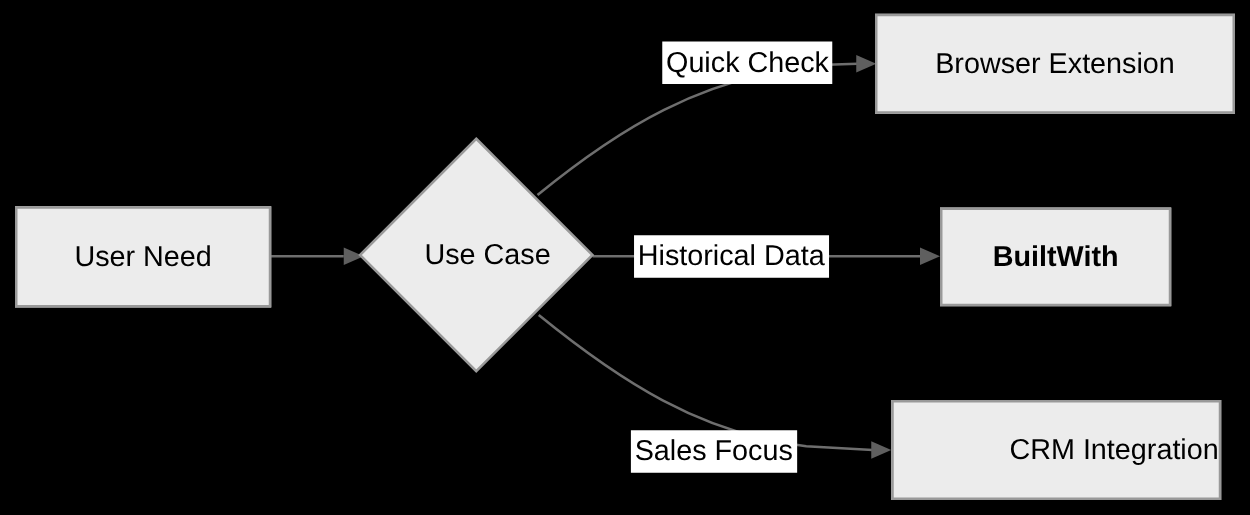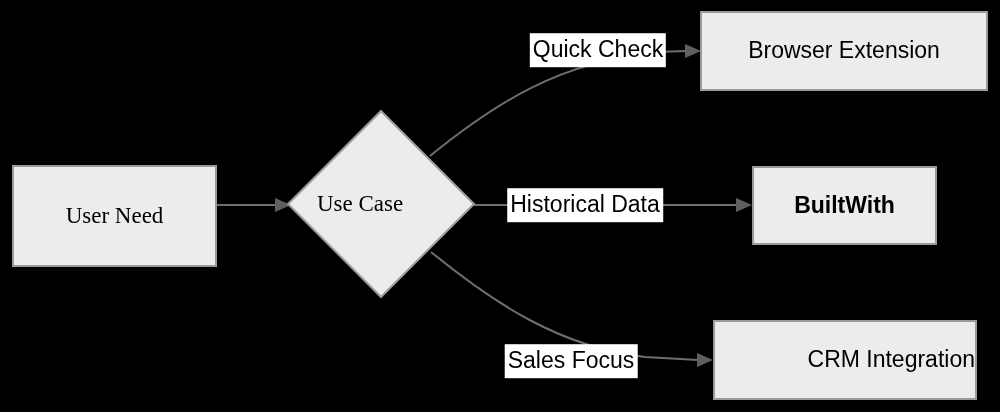--- a/index.html
+++ b/index.html
@@ -83,37 +83,37 @@
 
     <line class="edge" x1="474" y1="205" x2="736" y2="205"></line>
     <polygon class="arrowhead" points="752,205 736,198 736,212"></polygon>
 
     <path class="edge" d="M431,252 C495,304 560,347 645,357 L698,360"></path>
     <polygon class="arrowhead" points="713,360 697,353 697,367"></polygon>
 
     <polygon class="diamond-shape" points="381,111 474,204 381,297 288,204"></polygon>
   </svg>
 
-  <div class="node-rect" style="left:12px; top:165px; width:205px; height:102px;font-family:Liberation Serif, serif;">
+  <div class="node-rect" style="left:12px; top:165px; width:205px; height:81px;">
     <span>User Need</span>
   </div>
 
   <div class="node-rect" style="left:700px; top:11px; width:288px; height:80px;">
     <span>Browser Extension</span>
   </div>
 
   <div class="node-rect" style="left:752px; top:166px; width:185px; height:79px;font-weight:bold;">
     <span>BuiltWith</span>
   </div>
 
   <div class="node-rect" style="left:713px; top:320px; width:264px; height:80px;justify-content:flex-end;">
     <span>CRM Integration</span>
   </div>
 
-  <div class="diamond-label" style="left:360px; top:204px;font-family:Liberation Serif, serif;">Use Case</div>
+  <div class="diamond-label" style="left:390px; top:204px;">Use Case</div>
 
   <div class="edge-label" style="left:587px; top:50px;margin-left:11px;">Quick Check</div>
 
   <div class="edge-label" style="left:571px; top:361px;">Sales Focus</div>
 
   <div class="edge-label" style="left:585px; top:205px;">Historical Data</div>
 
 </div>
 
 </body></html>

